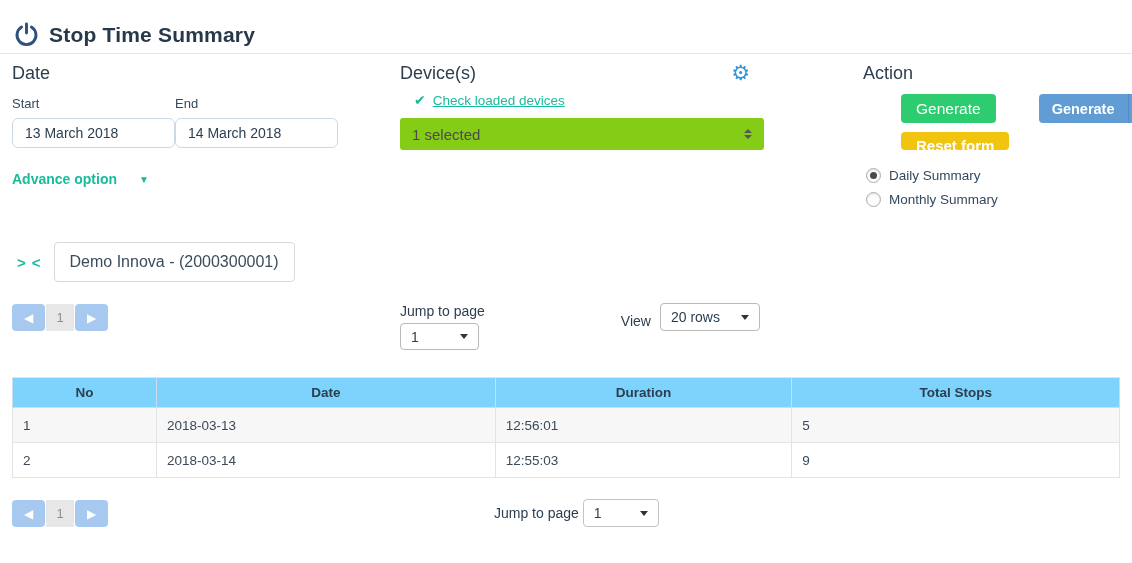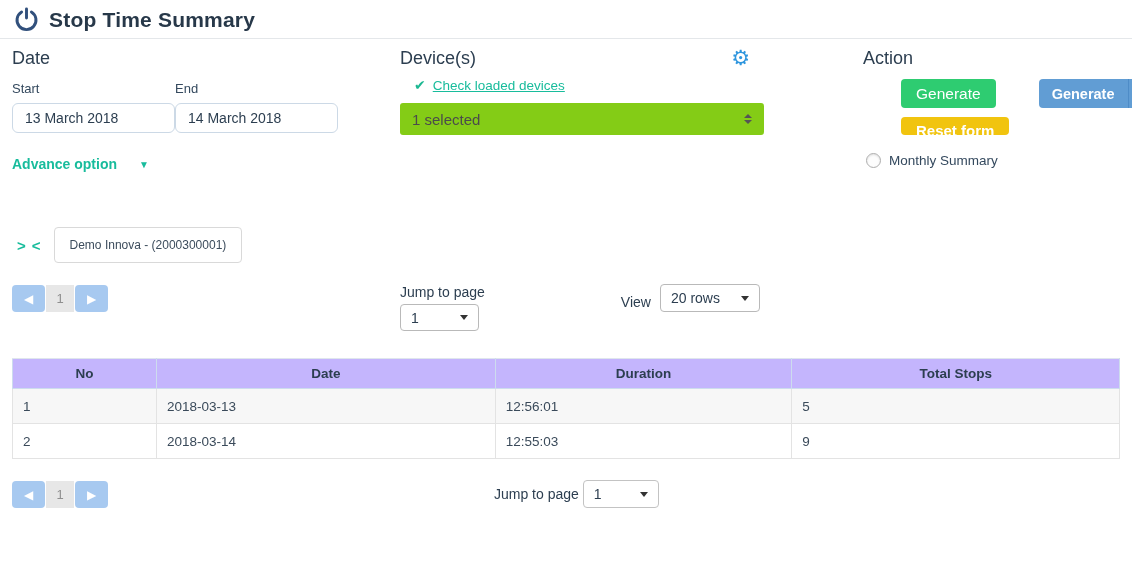--- a/index.html
+++ b/index.html
@@ -7,21 +7,21 @@
   body {
     width: 1132px; height: 563px; overflow: hidden;
     font-family: "Liberation Sans", "DejaVu Sans", sans-serif;
     color: #2c3e50; position: relative;
   }
   .page { width: 1132px; height: 563px; }
 
   
   .app-header {
     display: flex; align-items: center; gap: 10px;
-    padding: 7px 12px 6px 14px;
+    padding: 22px 12px 6px 14px;
     border-bottom: 1px solid #e4e7ea;
   }
   .app-header h1 { font-size: 21px; font-weight: 700; color: #273849; letter-spacing: .2px; }
   .power-icon { display: inline-flex; }
 
   
   .form-row { display: flex; padding: 9px 12px 0 12px; min-height: 168px; }
   .section-heading { font-size: 18px; color: #2c3e50; font-weight: 400; }
 
   .date-col { width: 388px; }
@@ -87,21 +87,21 @@
     content: ""; position: absolute; left: 3px; top: 3px; width: 7px; height: 7px;
     background: #4a4a4a; border-radius: 50%;
   }
   .radio-label { font-size: 13.5px; color: #34495e; }
 
   
   .tab-row { display: flex; align-items: center; margin: 20px 0 0 14px; }
   .tab-scroll { color: #18bc9c; font-weight: 800; font-size: 15px; cursor: pointer; padding: 0 3px; }
   .device-tab {
     margin-left: 10px; border: 1px solid #d9d9d9; border-radius: 4px; background: #fff;
-    padding: 10px 15px; font-size: 12px; color: #3c4c5c; cursor: pointer;
+    padding: 10px 15px; font-size: 16px; color: #3c4c5c; cursor: pointer;
   }
 
   
   .toolbar { display: flex; align-items: flex-start; margin: 21px 12px 0 12px; }
   .pagination { display: flex; gap: 1px; margin-top: 1px; }
   .page-btn {
     width: 33px; height: 27px; background: #a7c9f0; border: none; border-radius: 4px;
     color: #fff; display: flex; align-items: center; justify-content: center;
     font-size: 12px; cursor: pointer;
   }
@@ -121,21 +121,21 @@
   .view-group { margin-left: 136px; display: flex; align-items: center; gap: 9px; }
   .view-group .toolbar-label { margin-top: 8px; }
   .view-select { width: 100px; height: 28px; }
 
   
   .report-table {
     width: 1108px; margin: 27px 12px 0 12px; border-collapse: collapse;
     font-size: 14px; color: #2c3e50;
   }
   .report-table th {
-    background: #c4b5fd; color: #2c3e50; font-weight: 700; text-align: center;
+    background: #7dd3fc; color: #2c3e50; font-weight: 700; text-align: center;
     padding: 7px 8px; border: 1px solid #cddcee; border-top-color: #dfe6ed;
     font-size: 13.5px; height: 30px;
   }
   .report-table td {
     padding: 9px 10px; border: 1px solid #e3e3e3; text-align: left; height: 35px;
     font-size: 13.5px; color: #3a4a5a;
   }
   .report-table tbody tr:nth-child(odd) { background: #f7f7f7; }
   .report-table tbody tr:nth-child(even) { background: #fff; }
 
@@ -204,20 +204,24 @@
         <button class="btn btn-generate">Generate</button>
         <span class="split">
           <button class="btn btn-download">Generate</button>
           <span class="btn-download-caret">
             <span class="caret-white"></span>
           </span>
         </span>
       </div>
       <button class="btn btn-reset">Reset form</button>
       <div class="radio-group">
+        <div class="radio-row">
+          <span class="radio-circle checked"></span>
+          <span class="radio-label">Daily Summary</span>
+        </div>
         <div class="radio-row">
           <span class="radio-circle"></span>
           <span class="radio-label">Monthly Summary</span>
         </div>
       </div>
     </section>
   </div>
 
   <div class="tab-row">
     <span class="tab-scroll">&gt;</span>

